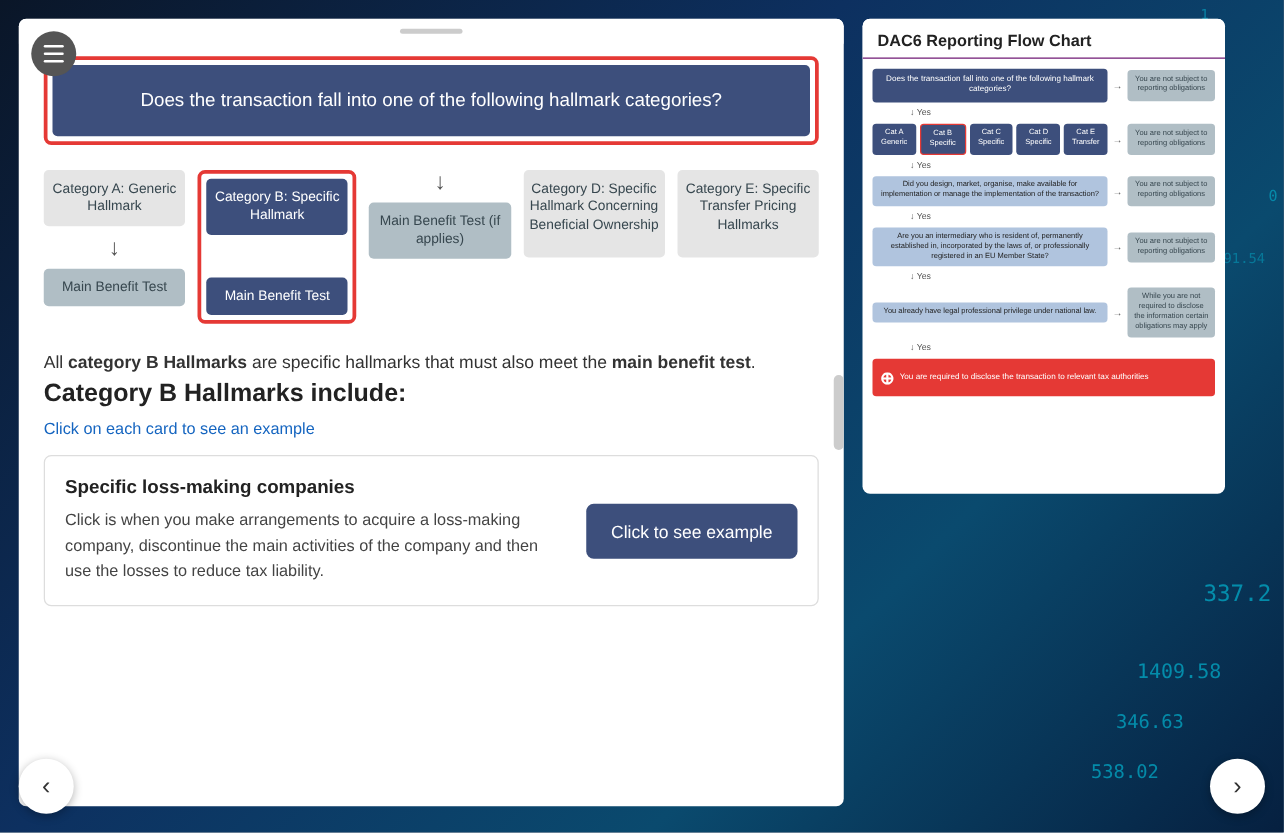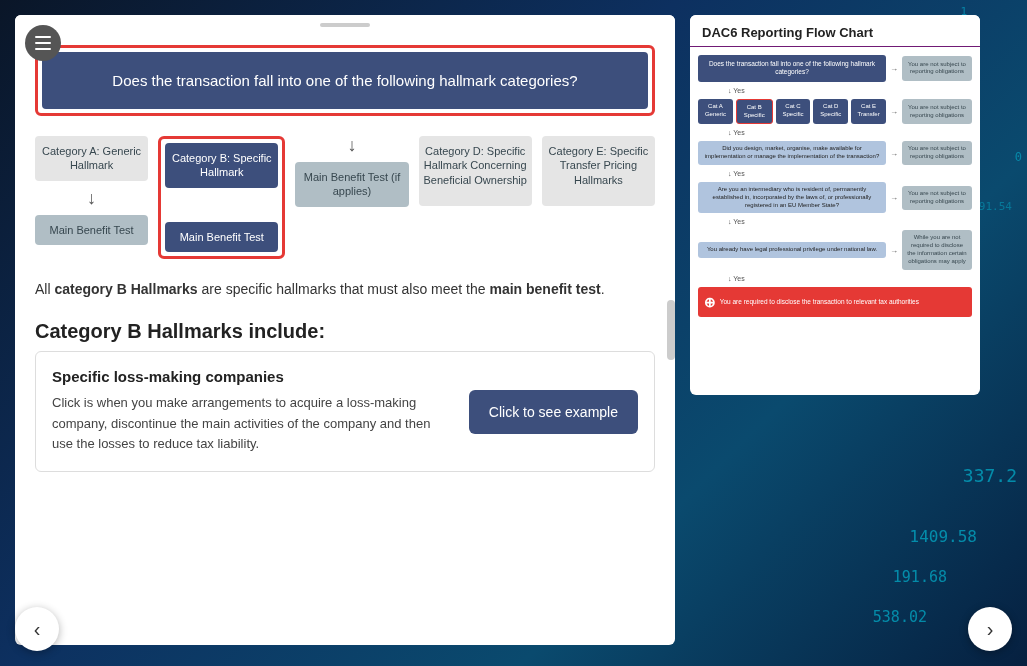--- a/index.html
+++ b/index.html
@@ -180,21 +180,21 @@
       height: 60px;
       background: #ccc;
       border-radius: 4px;
     }
 
     
     .description-text {
       padding: 0 20px;
       font-size: 14px;
       color: #333;
-      margin-bottom: 20px;
+      margin-bottom: 4px;
       line-height: 1.5;
     }
 
     
     .cat-b-heading {
       padding: 0 20px;
       font-size: 20px;
       font-weight: bold;
       color: #222;
       margin-bottom: 8px;
@@ -366,21 +366,21 @@
 </head>
 <body>
 
 <div class="bg-overlay"></div>
 
 <span class="num" style="top:30px; right:180px; font-size:18px;">645</span>
 <span class="num" style="top:25px; right:140px; font-size:22px; color:#fff; opacity:0.6;">62</span>
 <span class="num" style="top:5px; right:60px; font-size:11px; opacity:0.4;">1</span>
 <span class="num" style="bottom:180px; right:10px; font-size:18px;">337.2</span>
 <span class="num" style="bottom:120px; right:50px; font-size:16px;">1409.58</span>
-<span class="num" style="bottom:80px; right:80px; font-size:15px;">191.68</span>
+<span class="num" style="bottom:80px; right:80px; font-size:15px;">346.63</span>
 <span class="num" style="bottom:40px; right:100px; font-size:15px;">538.02</span>
 <span class="num" style="top:150px; right:5px; font-size:12px; opacity:0.4;">0</span>
 <span class="num" style="top:200px; right:15px; font-size:11px; opacity:0.3;">391.54</span>
 
 <div class="main-container">
 
   <div class="left-panel">
 
     <div class="drag-handle">
       <div class="drag-handle-bar"></div>
@@ -442,20 +442,21 @@
     </div>
 
     <div class="scroll-indicator"></div>
 
     <p class="description-text">
       <span>All </span><strong>category B Hallmarks</strong><span> are specific hallmarks that must also meet the </span><strong>main benefit test</strong><span>.</span>
     </p>
 
     <h2 class="cat-b-heading">Category B Hallmarks include:</h2>
 
+    <p class="click-instruction">Click on each card to see an example</p>
 
     <div class="example-card">
       <div class="card-content">
         <div class="card-title">Specific loss-making companies</div>
         <div class="card-body">Click is when you make arrangements to acquire a loss-making company, discontinue the main activities of the company and then use the losses to reduce tax liability.</div>
       </div>
       <button class="click-example-btn">Click to see example</button>
     </div>
 
   </div>

